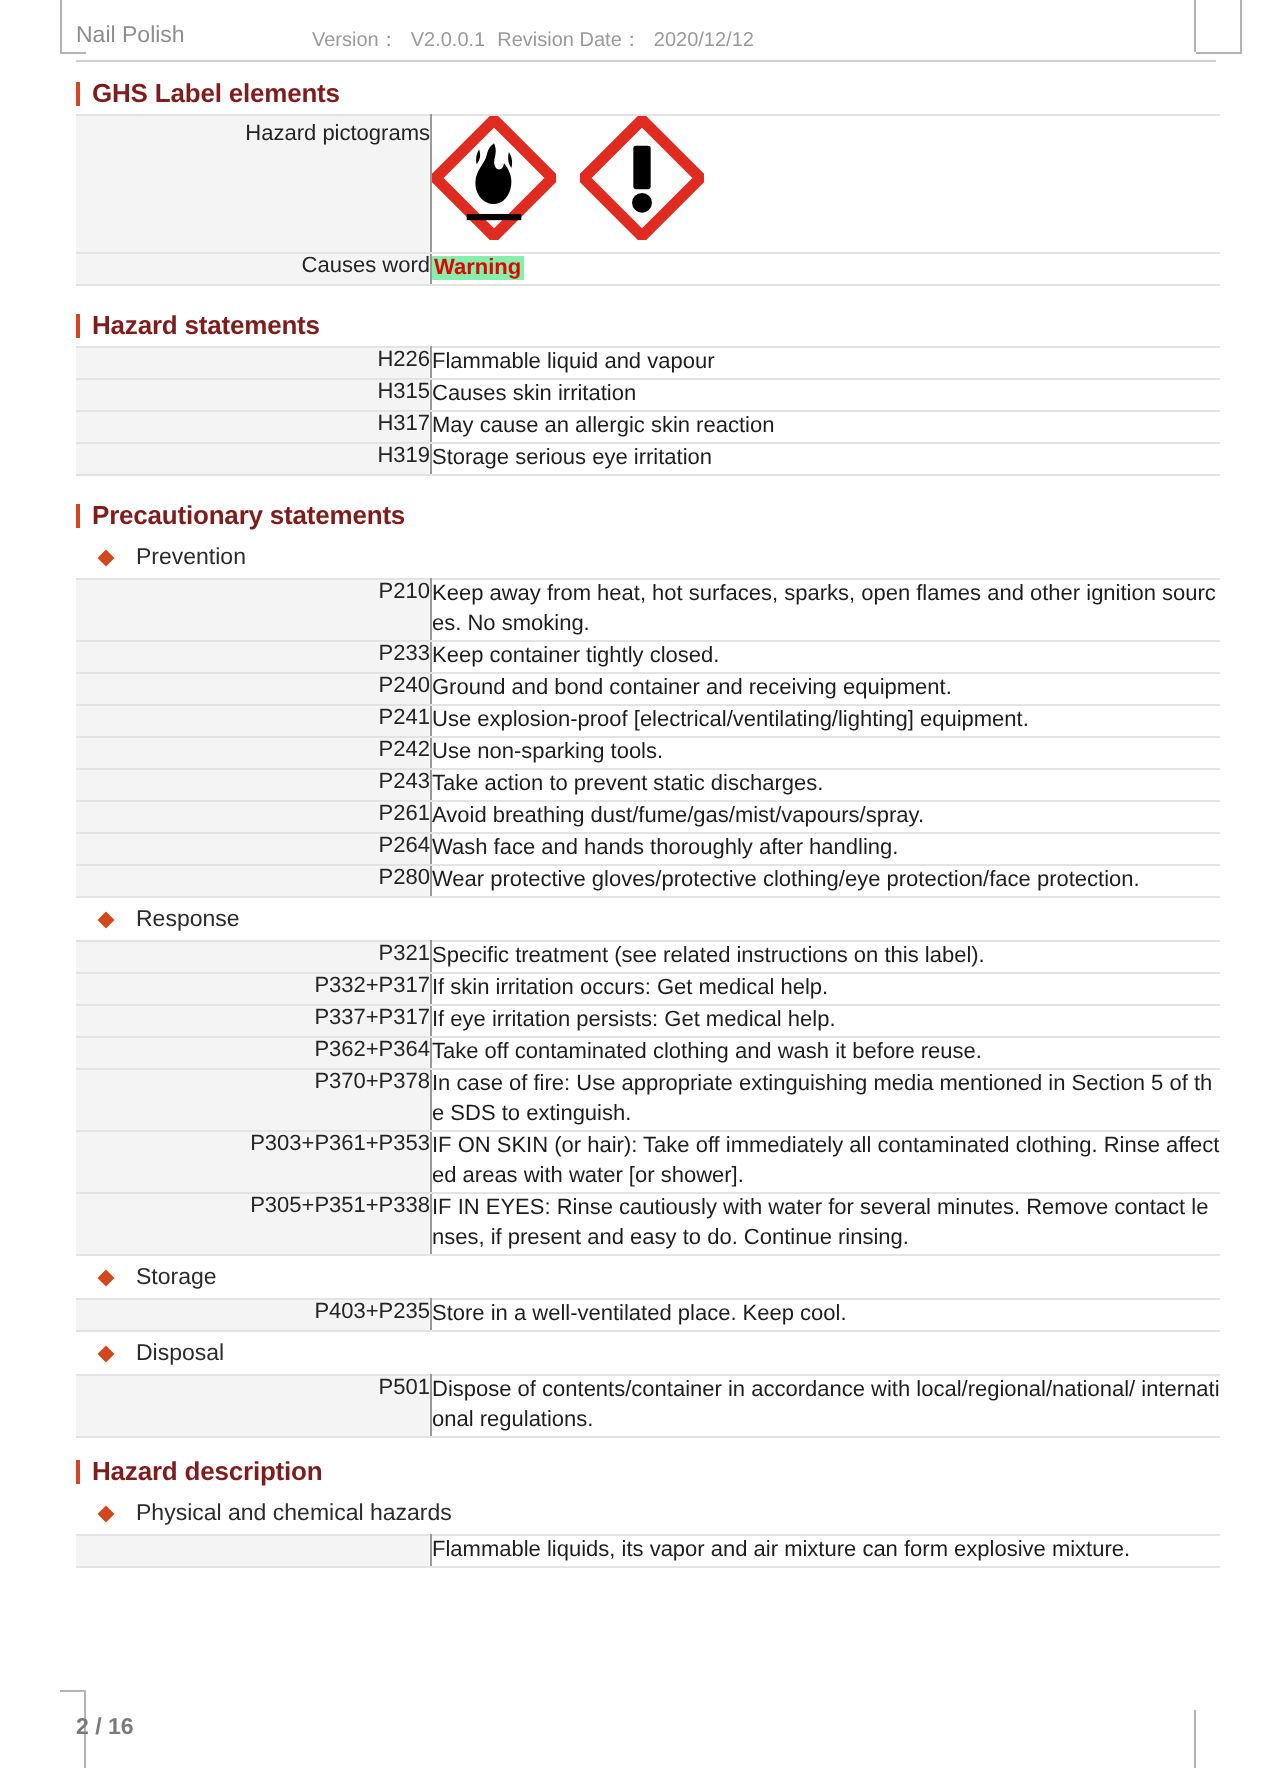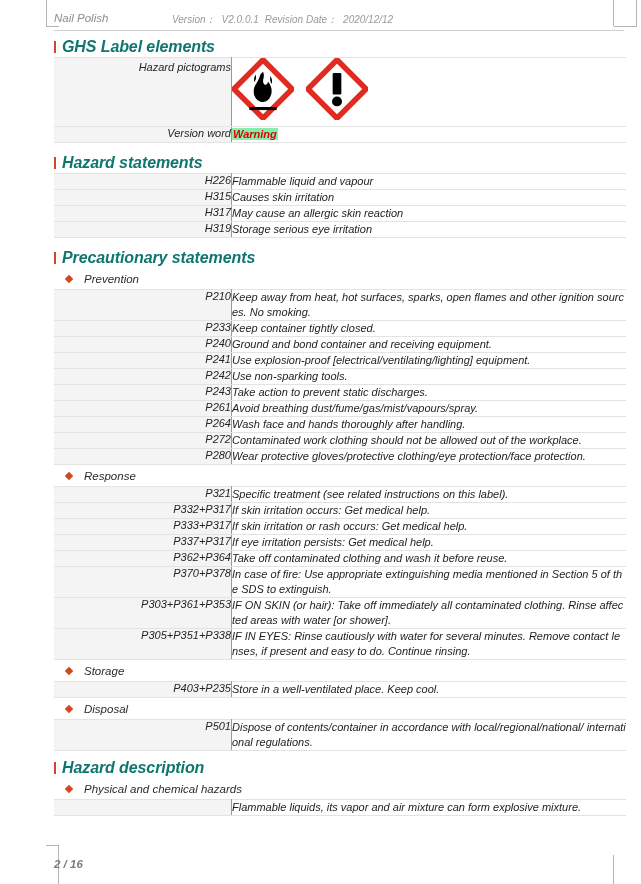--- a/index.html
+++ b/index.html
@@ -11,24 +11,23 @@
     width: 641px;
     height: 884px;
     position: relative;
     font-family: "Liberation Sans", sans-serif;
     color: #1a1a1a;
     overflow: hidden;
   }
 
   .page {
     position: absolute;
-    left: 16px; top: 0;
+    left: 0; top: 0;
     width: 568px;
     height: 884px;
-    font-style: italic;
   }
 
   
   .crop {
     position: absolute;
     background: transparent;
     border-color: #b4b4b4;
     border-style: solid;
     border-width: 0;
   }
@@ -92,23 +91,23 @@
     padding: 0;
   }
   .sec-head .bar {
     width: 2px;
     height: 12px;
     background: #d2481e;
     margin-right: 6px;
     flex: none;
   }
   .sec-head .txt {
-    font-size: 16px;
+    font-size: 13px;
     font-weight: bold;
-    color: #0f766e;
+    color: #7f1d1d;
     letter-spacing: -0.1px;
   }
 
   
   .sub-head {
     display: flex;
     align-items: center;
     height: 21px;
     padding-left: 12px;
   }
@@ -252,21 +251,21 @@
               <svg viewBox="0 0 100 100" width="62" height="62">
                 <polygon points="50,3 97,50 50,97 3,50" fill="#ffffff" stroke="#e02b20" stroke-width="9"></polygon>
                 <rect x="43" y="24" width="14" height="35" rx="2" fill="#000000"></rect>
                 <circle cx="50" cy="70" r="8" fill="#000000"></circle>
               </svg>
             </span>
           </div>
         </td>
       </tr>
       <tr>
-        <td class="lab">Version word</td>
+        <td class="lab">Causes word</td>
         <td class="val">
           <span class="warning-hl">Warning</span>
         </td>
       </tr>
     </tbody>
       </table>
 
     <div class="spacer-2"></div>
 
     <div class="sec-head">
@@ -333,46 +332,38 @@
             </tr>
             <tr>
               <td class="lab">P261</td>
               <td class="val">Avoid breathing dust/fume/gas/mist/vapours/spray.</td>
             </tr>
             <tr>
               <td class="lab">P264</td>
               <td class="val">Wash face and hands thoroughly after handling.</td>
             </tr>
             <tr>
-              <td class="lab">P272</td>
-              <td class="val">Contaminated work clothing should not be allowed out of the workplace.</td>
-            </tr>
-            <tr>
               <td class="lab">P280</td>
               <td class="val">Wear protective gloves/protective clothing/eye protection/face protection.</td>
             </tr>
           </tbody>
         </table>
         <div class="sub-head">
           <span class="dia"></span>
           <span class="txt">Response</span>
         </div>
         <table class="gtbl">
           <tbody>
             <tr>
               <td class="lab">P321</td>
               <td class="val">Specific treatment (see related instructions on this label).</td>
             </tr>
             <tr>
               <td class="lab">P332+P317</td>
               <td class="val">If skin irritation occurs: Get medical help.</td>
-            </tr>
-            <tr>
-              <td class="lab">P333+P317</td>
-              <td class="val">If skin irritation or rash occurs: Get medical help.</td>
             </tr>
             <tr>
               <td class="lab">P337+P317</td>
               <td class="val">If eye irritation persists: Get medical help.</td>
             </tr>
             <tr>
               <td class="lab">P362+P364</td>
               <td class="val">Take off contaminated clothing and wash it before reuse.</td>
             </tr>
             <tr>

